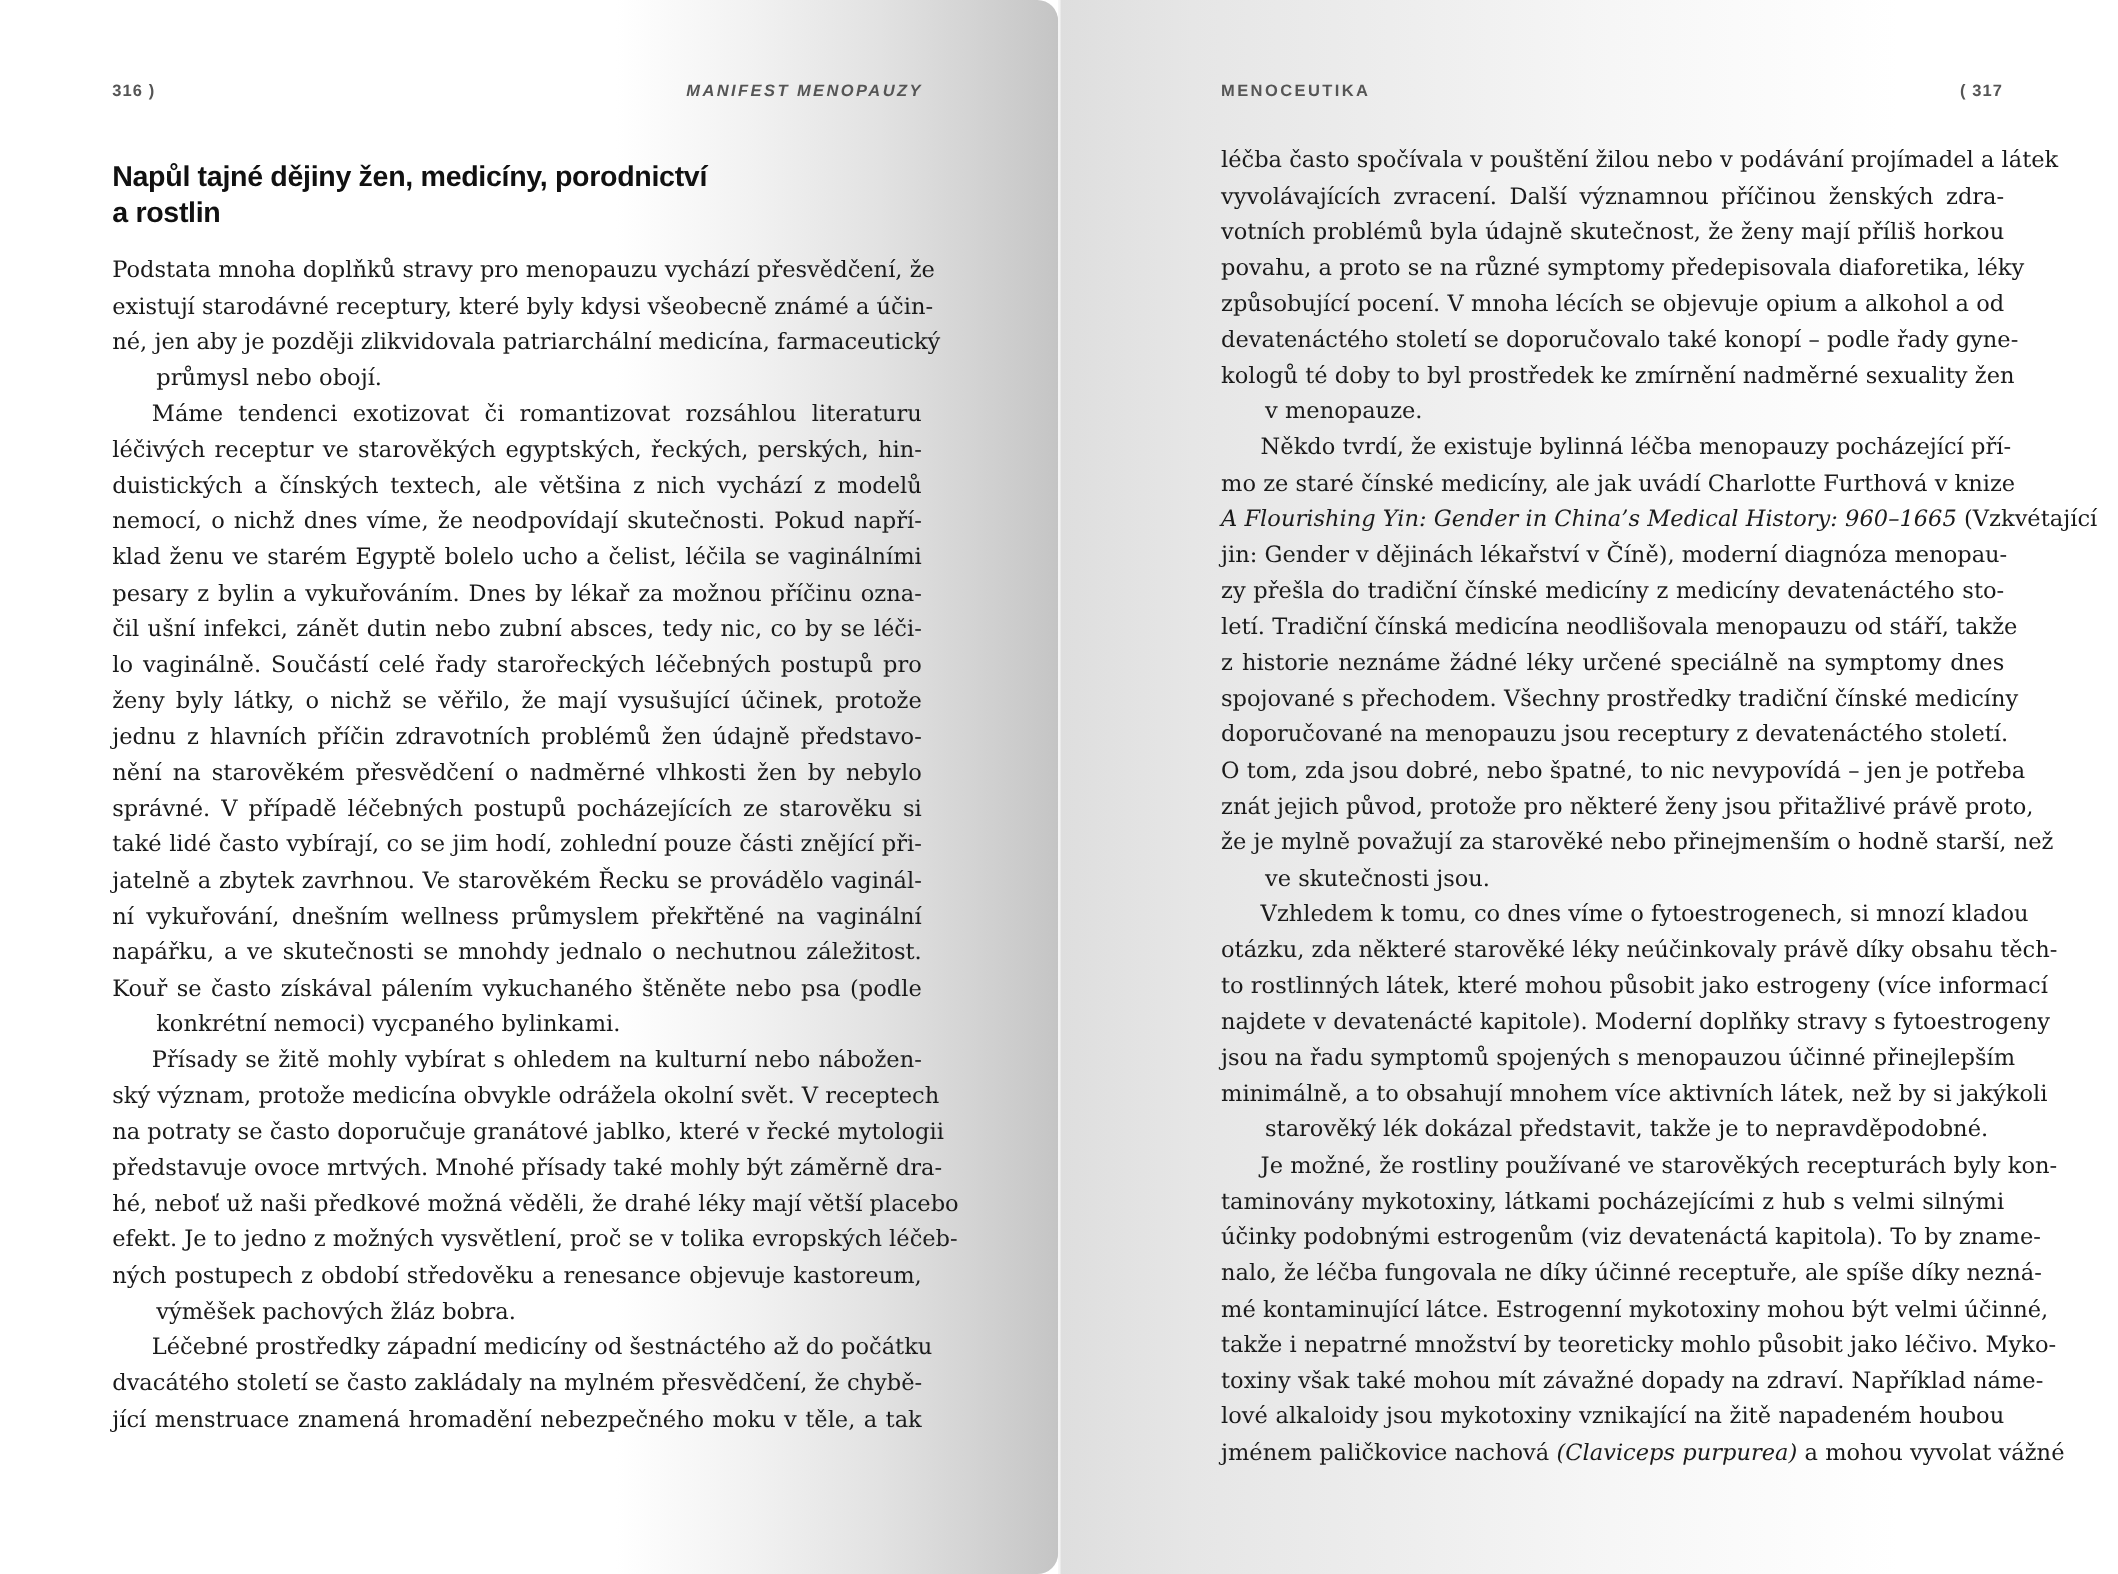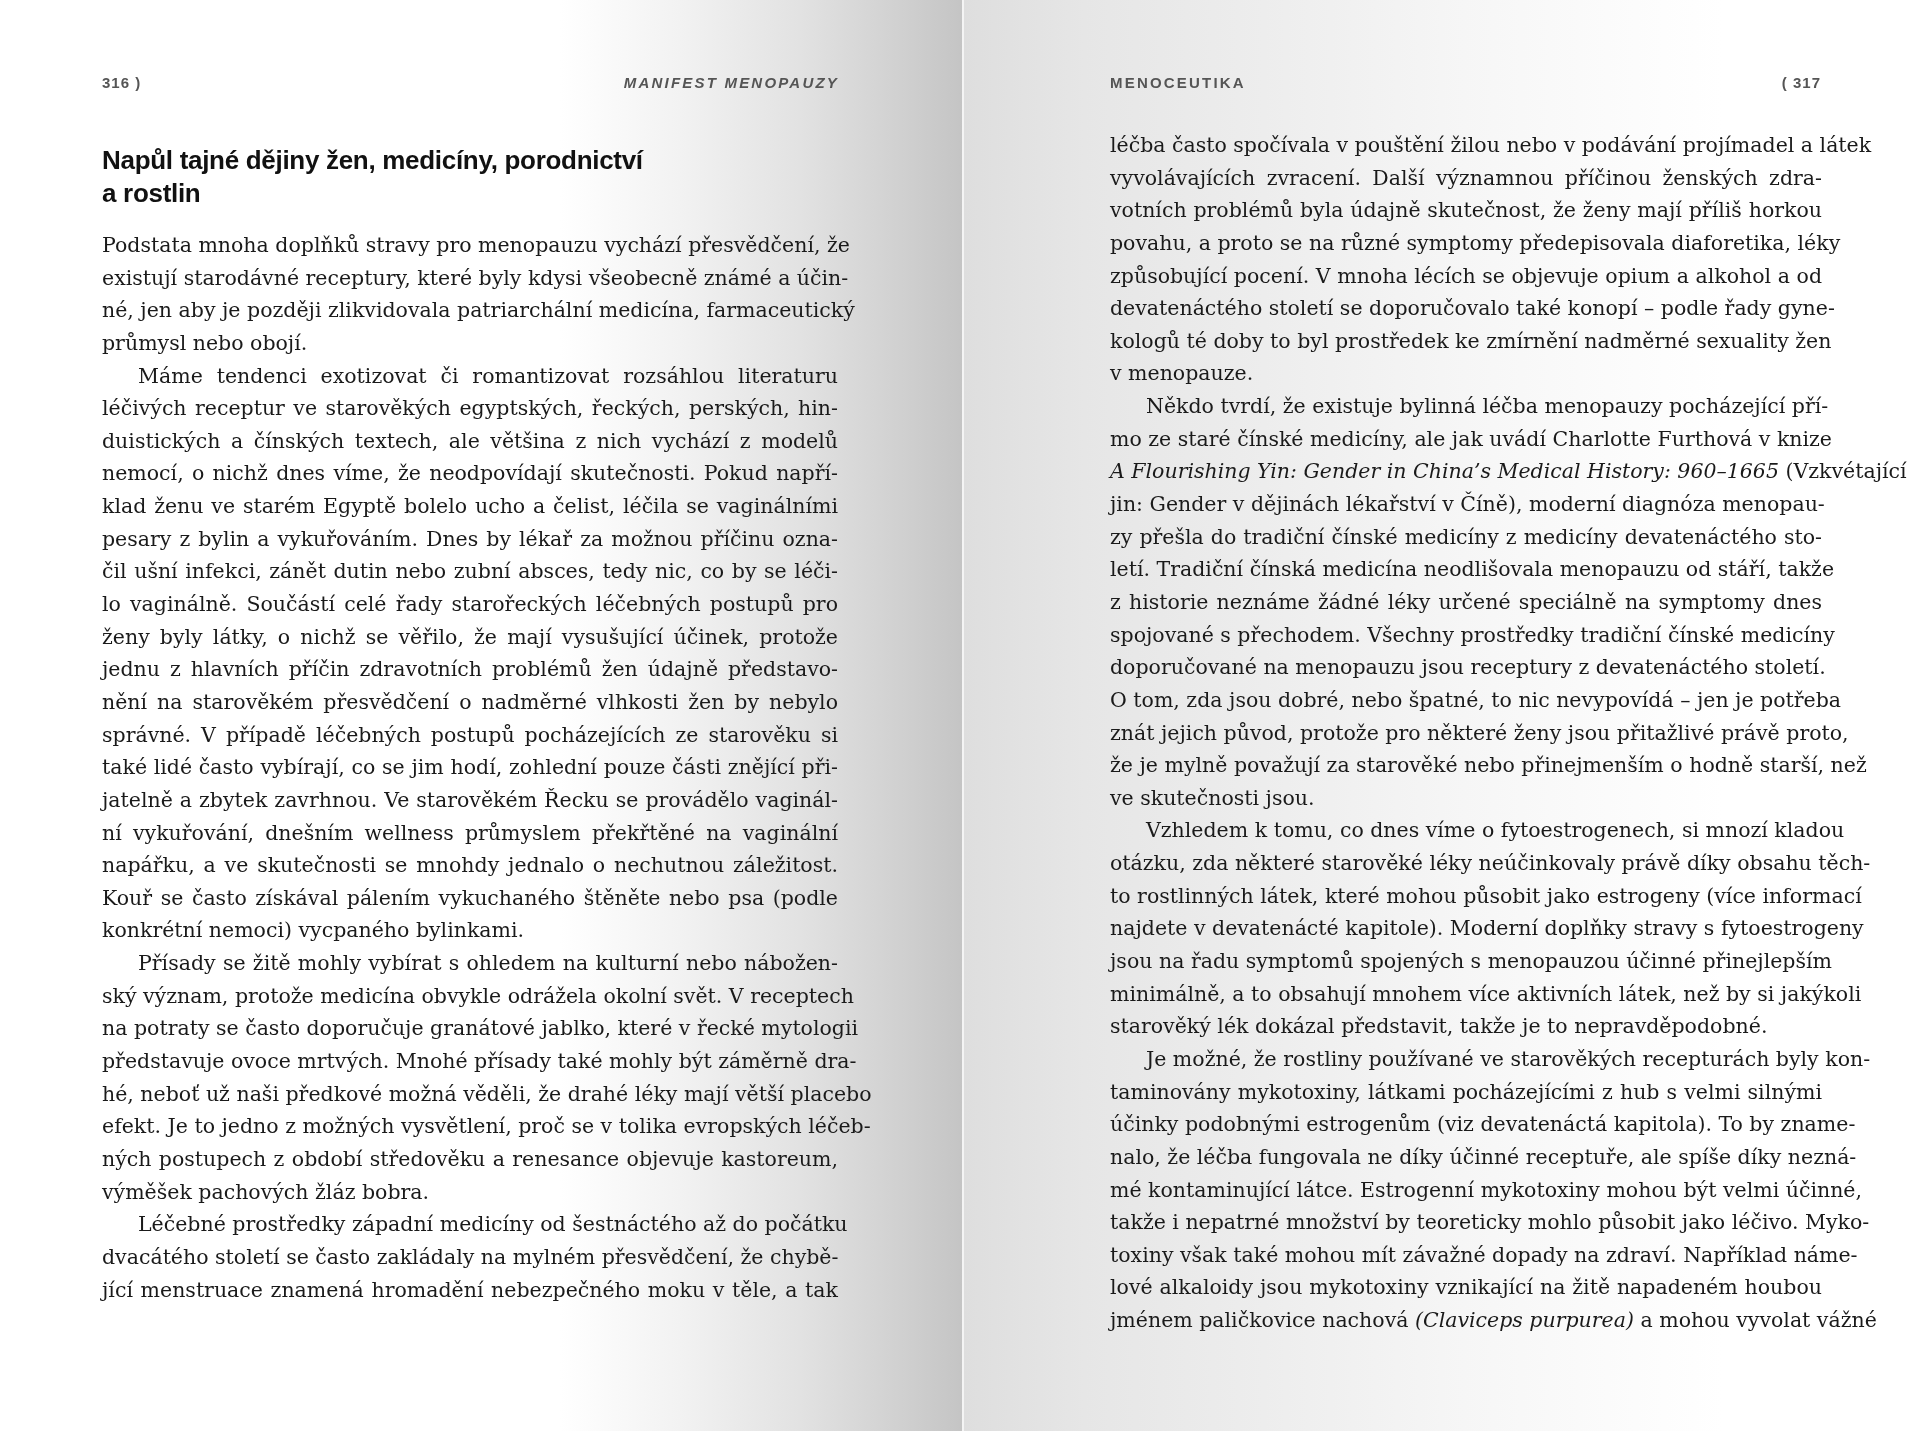--- a/index.html
+++ b/index.html
@@ -6,20 +6,21 @@
   body {
     width: 1925px; height: 1431px; position: relative; overflow: hidden;
     background: #ffffff;
   }
   .page {
     position: absolute; top: 0; height: 1431px;
   }
   .page-left {
     left: 0; width: 962px;
     background: linear-gradient(to right, #ffffff 0px, #ffffff 560px, #f2f2f2 680px, #e2e2e2 800px, #d4d4d4 880px, #c6c6c6 955px, #c4c4c4 962px);
+    border-radius: 19px;
   }
   .spine {
     position: absolute; left: 962px; top: 0; width: 2px; height: 1431px; background: #f4f4f4;
   }
   .page-right {
     left: 964px; width: 961px;
     background: linear-gradient(to right, #dedede 0px, #e6e6e6 120px, #ededed 300px, #f6f6f6 500px, #fdfdfd 700px, #ffffff 760px, #ffffff 961px);
   }
   .running-head {
     position: absolute; top: 74px;
@@ -36,21 +37,21 @@
     position: absolute;
     font-family: "DejaVu Serif", serif; font-size: 20.5px; line-height: 32.65px;
     color: #1a1a1a;
   }
   .body-left { left: 102px; top: 229px; width: 736px; }
   .body-right { left: 146px; top: 129px; width: 712px; }
   .line {
     display: block; white-space: nowrap; text-align: justify; text-align-last: justify;
     height: 32.65px; overflow: visible;
   }
-  .line.last { text-align-last: left; }
+  .line.last { text-align-last: left; margin-left: 40px; }
   .line.indent { text-indent: 36px; }
   .line .it { font-style: italic; margin-top: 36px; }
 </style>
 </head>
 <body>
 
 <div class="page page-left">
   <div class="folio" style="left:102px;">316 )</div>
   <div class="running-head" style="right:123px;font-style:italic;">MANIFEST MENOPAUZY</div>
   <div class="chapter-heading">

